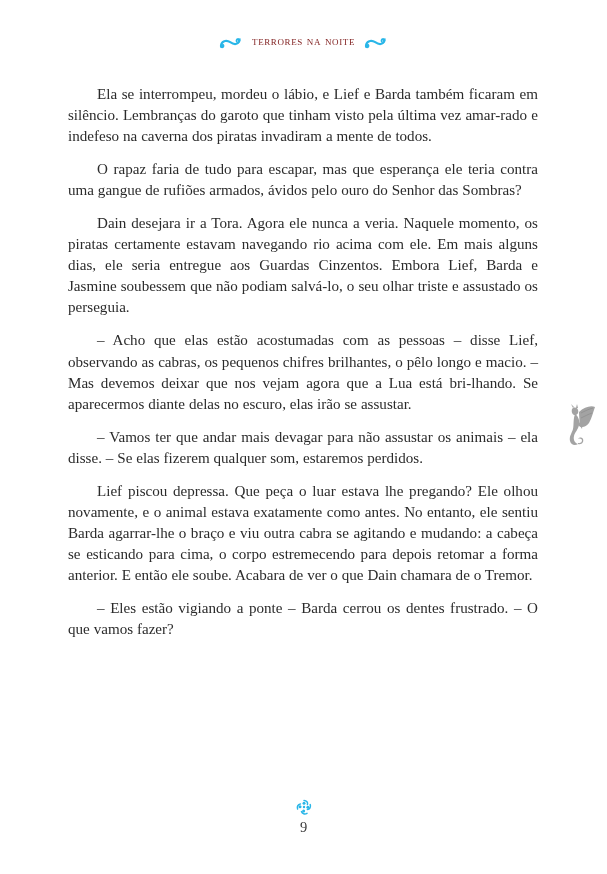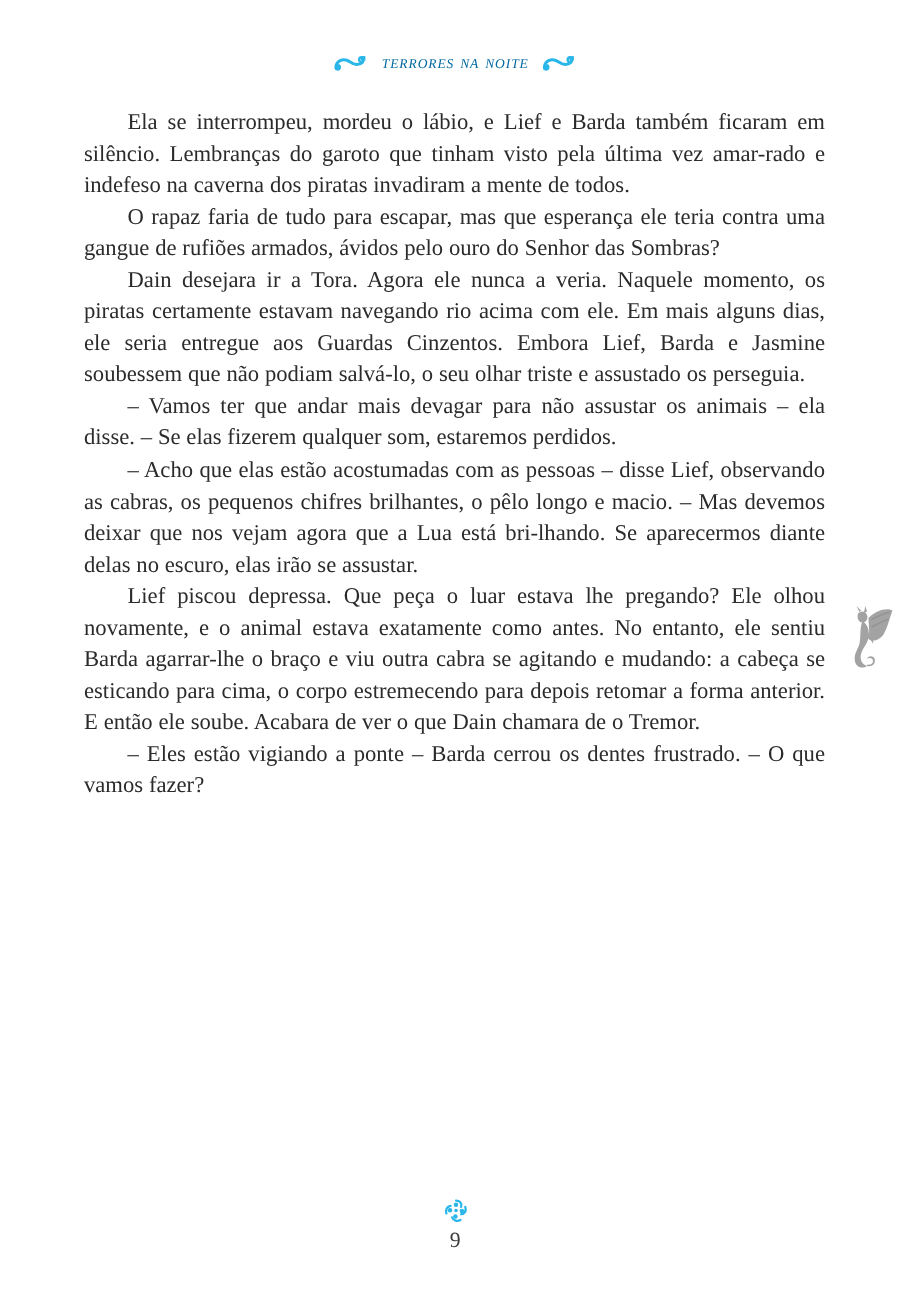--- a/index.html
+++ b/index.html
@@ -33,43 +33,42 @@
     height: 22px;
     display: flex;
     align-items: center;
     justify-content: center;
     gap: 9px;
   }
   .head-title {
     font-family: "Liberation Serif", "DejaVu Serif", serif;
     font-size: 13.5px;
     letter-spacing: 0.6px;
-    color: #0369a1;
+    color: #7f1d1d;
     font-variant: small-caps;
     text-transform: lowercase;
     white-space: nowrap;
-    font-style: italic;
   }
   .head-title::first-letter { font-size: 13.5px; }
   .swirl {
     display: block;
     width: 24px;
     height: 12px;
     flex: 0 0 auto;
   }
 
   
   .textblock {
     position: absolute;
     left: 56px;
     top: 72px;
     width: 494px;
   }
   .textblock p {
-    margin: 0;
+    margin: 12px;
     font-size: 15.1px;
     line-height: 21.05px;
     text-align: justify;
     text-justify: inter-word;
     text-indent: 29px;
     hyphens: manual;
     word-spacing: 0.1px;
   }
 
   
@@ -130,22 +129,22 @@
         <rect x="18.6" y="1.4" width="3.0" height="3.0" fill="#29b6e8"></rect>
         <rect x="1.4" y="8.0" width="2.6" height="2.6" fill="#29b6e8"></rect>
       </svg>
     </span>
   </div>
 
   <div class="textblock">
     <p>Ela se interrompeu, mordeu o lábio, e Lief e Barda também ficaram em silêncio. Lembranças do garoto que tinham visto pela última vez amar-rado e indefeso na caverna dos piratas invadiram a mente de todos.</p>
     <p>O rapaz faria de tudo para escapar, mas que esperança ele teria contra uma gangue de rufiões armados, ávidos pelo ouro do Senhor das Sombras?</p>
     <p>Dain desejara ir a Tora. Agora ele nunca a veria. Naquele momento, os piratas certamente estavam navegando rio acima com ele. Em mais alguns dias, ele seria entregue aos Guardas Cinzentos. Embora Lief, Barda e Jasmine soubessem que não podiam salvá-lo, o seu olhar triste e assustado os perseguia.</p>
+    <p>– Acho que elas estão acostumadas com as pessoas – disse Lief, observando as cabras, os pequenos chifres brilhantes, o pêlo longo e macio. – Mas devemos deixar que nos vejam agora que a Lua está bri-lhando. Se aparecermos diante delas no escuro, elas irão se assustar.</p>
     <p>– Vamos ter que andar mais devagar para não assustar os animais – ela disse. – Se elas fizerem qualquer som, estaremos perdidos.</p>
-    <p>– Acho que elas estão acostumadas com as pessoas – disse Lief, observando as cabras, os pequenos chifres brilhantes, o pêlo longo e macio. – Mas devemos deixar que nos vejam agora que a Lua está bri-lhando. Se aparecermos diante delas no escuro, elas irão se assustar.</p>
     <p>Lief piscou depressa. Que peça o luar estava lhe pregando? Ele olhou novamente, e o animal estava exatamente como antes. No entanto, ele sentiu Barda agarrar-lhe o braço e viu outra cabra se agitando e mudando: a cabeça se esticando para cima, o corpo estremecendo para depois retomar a forma anterior. E então ele soube. Acabara de ver o que Dain chamara de o Tremor.</p>
     <p>– Eles estão vigiando a ponte – Barda cerrou os dentes frustrado. – O que vamos fazer?</p>
   </div>
 
   <div class="dragon">
     <svg viewBox="0 0 36 48" width="36" height="48" xmlns="http://www.w3.org/2000/svg">
       <g fill="#a3a3a3">
 
         <path d="M17 10 C22 5, 29 3, 33 5 C31 10, 30 16, 27 21 C24 25, 20 26, 17 24 C18 19, 17 14, 17 10 Z"></path>
 

